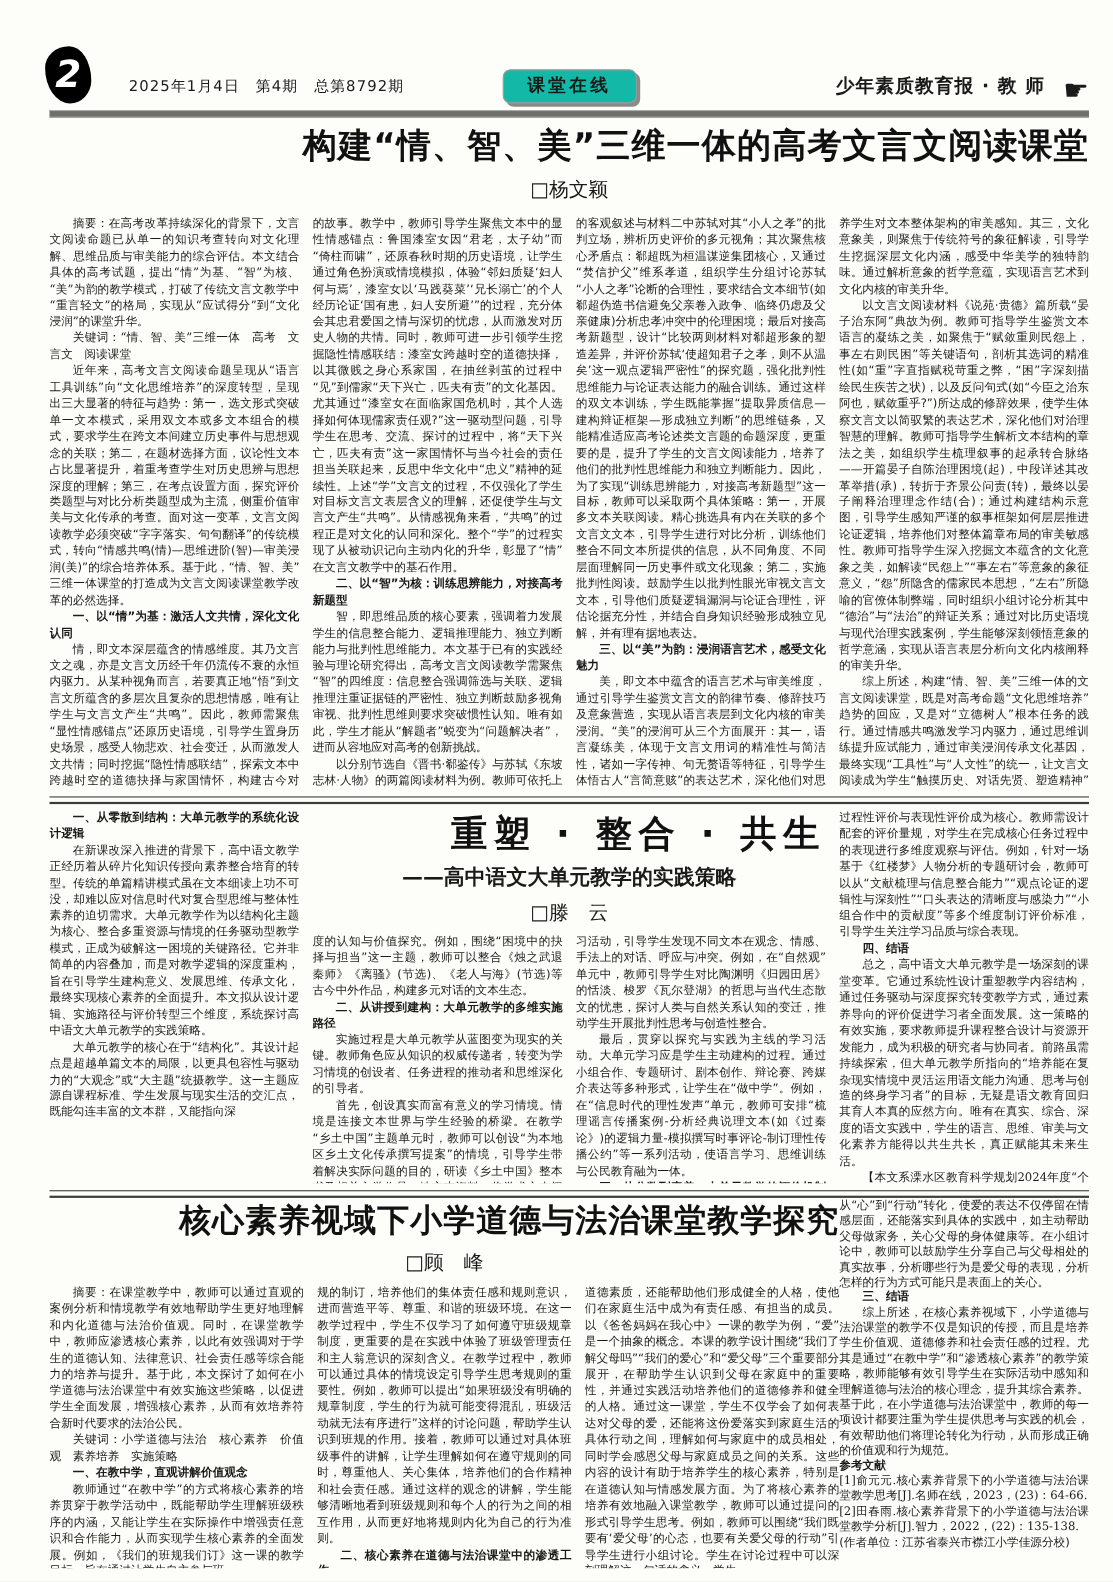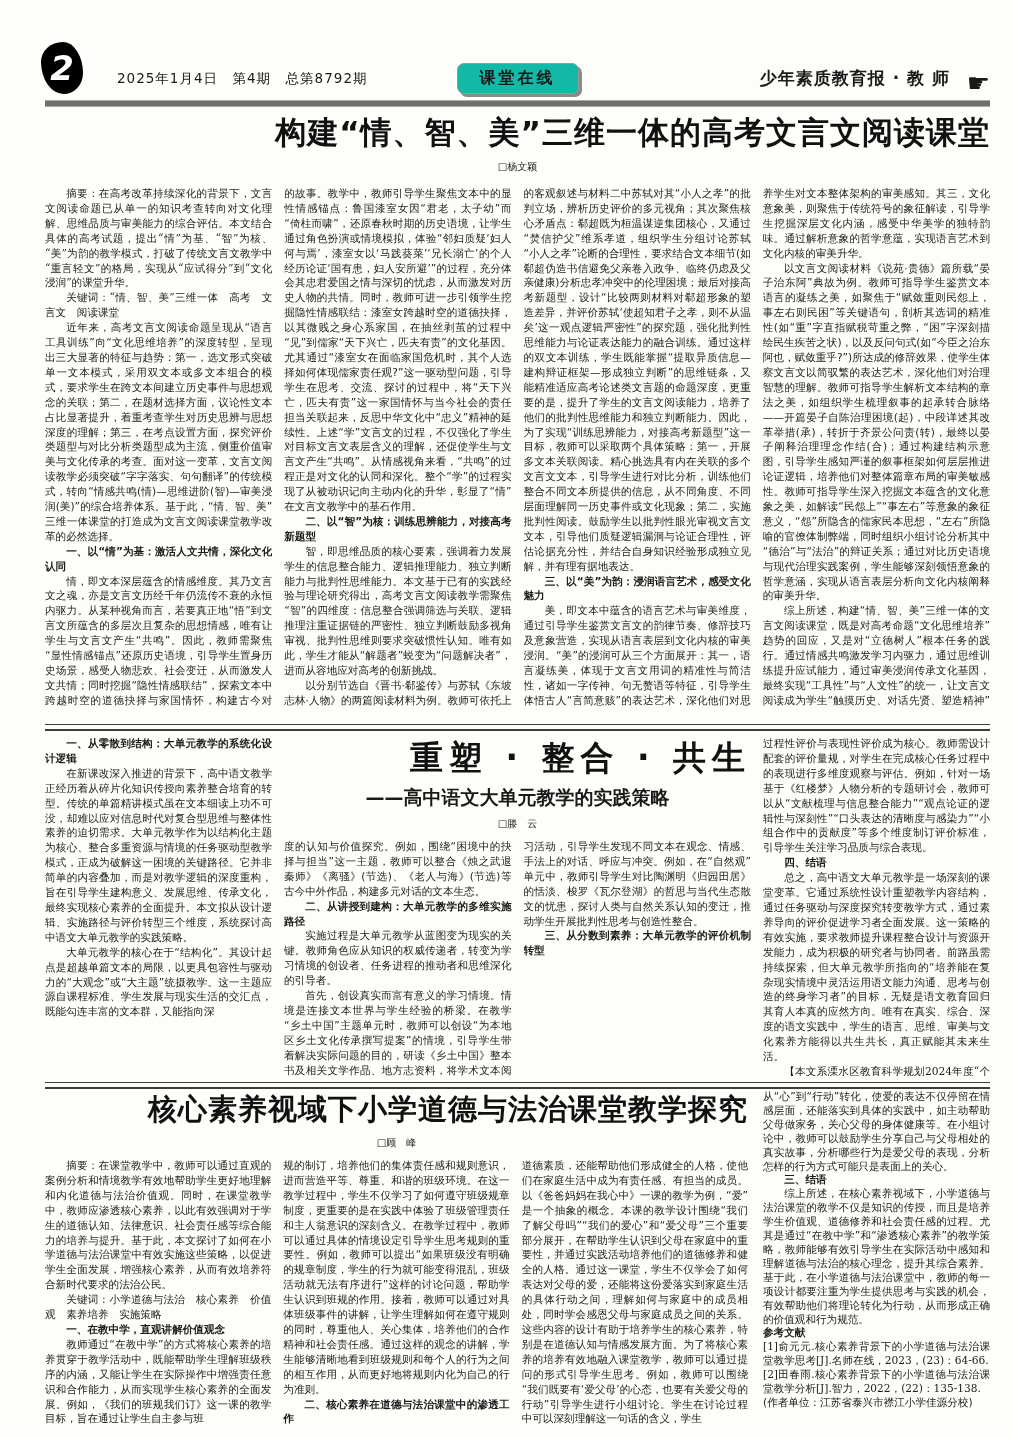--- a/index.html
+++ b/index.html
@@ -24,21 +24,21 @@
     box-shadow:3px 3px 0 #8a8a86;padding:4px 22px;
     font-size:16px;font-weight:bold;letter-spacing:3px;
   }
   .masthead{position:absolute;right:40px;bottom:8px;font-size:17px;font-weight:bold;letter-spacing:1px;}
   .pointer{position:absolute;right:0px;bottom:2px;font-size:26px;line-height:1;}
   .hdr-rule{position:absolute;left:45px;right:22px;top:100px;height:5px;
     border-top:1px solid #aaa;background:#6f6f6b;border-bottom:1px solid #aaa;}
   
   .art{position:absolute;left:45px;right:22px;overflow:hidden;}
   .headline{ text-align:right;font-weight:bold;color:#111;}
-  .byline{text-align:center;font-size:10px;margin-top:6px;}
+  .byline{text-align:center;font-size:18px;margin-top:6px;}
   .cols{display:flex;gap:12px;}
   .col{flex:1 1 0;overflow:hidden;}
   .para{
     margin:0;font-size:10.6px;line-height:14.9px;text-align:justify;
     word-break:break-all;
   }
   .para.p{text-indent:2em;}
   .para.cont{text-indent:0;}
   .para.h{font-weight:bold;text-indent:2em;}
   .para.kai{font-family:"DejaVu Serif","Liberation Serif",serif;text-indent:2em;}
@@ -54,21 +54,21 @@
   
   #a2{top:736px;height:340px;}
   #a2-mid .headline{font-size:33px;letter-spacing:6px;}
   #a2-mid .subhead{text-align:center;font-size:19px;font-weight:bold;margin-top:4px;}
   #a2 .wrap{display:flex;gap:12px;height:100%;}
   #a2 .side{width:227px;flex:0 0 227px;overflow:hidden;}
   #a2-mid{flex:1 1 auto;display:flex;flex-direction:column;}
   #a2-mid .cols{margin-top:8px;flex:1 1 auto;overflow:hidden;}
   
   #a3{top:1090px;height:336px;}
-  #a3 .wrap{display:flex;gap:15px;height:100%;}
+  #a3 .wrap{display:flex;gap:0;height:100%;}
   #a3-left{flex:1 1 auto;display:flex;flex-direction:column;}
   #a3-left .headline{font-size:29px;letter-spacing:1px;}
   #a3-left .cols{margin-top:8px;flex:1 1 auto;overflow:hidden;}
   #a3 .side{width:227px;flex:0 0 227px;overflow:hidden;}
   #a3 .side .para{line-height:13.9px;}
 </style>
 </head>
 <body>
 
 <div id="page">
@@ -129,20 +129,21 @@
         <div class="byline">□滕　云</div>
         <div class="cols">
           <div class="col">
               <p class="para cont">度的认知与价值探究。例如，围绕“困境中的抉择与担当”这一主题，教师可以整合《烛之武退秦师》《离骚》(节选)、《老人与海》(节选)等古今中外作品，构建多元对话的文本生态。</p>
               <p class="para h">二、从讲授到建构：大单元教学的多维实施路径</p>
               <p class="para p">实施过程是大单元教学从蓝图变为现实的关键。教师角色应从知识的权威传递者，转变为学习情境的创设者、任务进程的推动者和思维深化的引导者。</p>
               <p class="para p">首先，创设真实而富有意义的学习情境。情境是连接文本世界与学生经验的桥梁。在教学“乡土中国”主题单元时，教师可以创设“为本地区乡土文化传承撰写提案”的情境，引导学生带着解决实际问题的目的，研读《乡土中国》整本书及相关文学作品、地方志资料，将学术文本阅读与社会调研、公共说理紧密结合。</p>
             </div>
           <div class="col">
               <p class="para cont">习活动，引导学生发现不同文本在观念、情感、手法上的对话、呼应与冲突。例如，在“自然观”单元中，教师引导学生对比陶渊明《归园田居》的恬淡、梭罗《瓦尔登湖》的哲思与当代生态散文的忧患，探讨人类与自然关系认知的变迁，推动学生开展批判性思考与创造性整合。</p>
+              <p class="para p">最后，贯穿以探究与实践为主线的学习活动。大单元学习应是学生主动建构的过程。通过小组合作、专题研讨、剧本创作、辩论赛、跨媒介表达等多种形式，让学生在“做中学”。例如，在“信息时代的理性发声”单元，教师可安排“梳理谣言传播案例-分析经典说理文本(如《过秦论》)的逻辑力量-模拟撰写时事评论-制订理性传播公约”等一系列活动，使语言学习、思维训练与公民教育融为一体。</p>
               <p class="para h">三、从分数到素养：大单元教学的评价机制转型</p>
             </div>
         </div>
       </div>
       <div class="side">
           <p class="para cont">过程性评价与表现性评价成为核心。教师需设计配套的评价量规，对学生在完成核心任务过程中的表现进行多维度观察与评估。例如，针对一场基于《红楼梦》人物分析的专题研讨会，教师可以从“文献梳理与信息整合能力”“观点论证的逻辑性与深刻性”“口头表达的清晰度与感染力”“小组合作中的贡献度”等多个维度制订评价标准，引导学生关注学习品质与综合表现。</p>
           <p class="para h">四、结语</p>
           <p class="para p">总之，高中语文大单元教学是一场深刻的课堂变革。它通过系统性设计重塑教学内容结构，通过任务驱动与深度探究转变教学方式，通过素养导向的评价促进学习者全面发展。这一策略的有效实施，要求教师提升课程整合设计与资源开发能力，成为积极的研究者与协同者。前路虽需持续探索，但大单元教学所指向的“培养能在复杂现实情境中灵活运用语文能力沟通、思考与创造的终身学习者”的目标，无疑是语文教育回归其育人本真的应然方向。唯有在真实、综合、深度的语文实践中，学生的语言、思维、审美与文化素养方能得以共生共长，真正赋能其未来生活。</p>
           <p class="para kai">【本文系溧水区教育科学规划2024年度“个人课题”，课题名称：基于大概念研究高中生语文大单元教学的教学策略】</p>
         </div>

